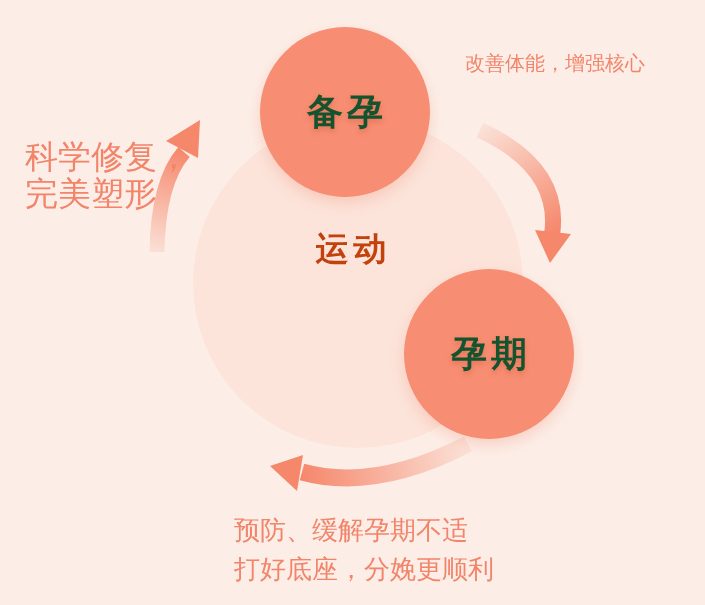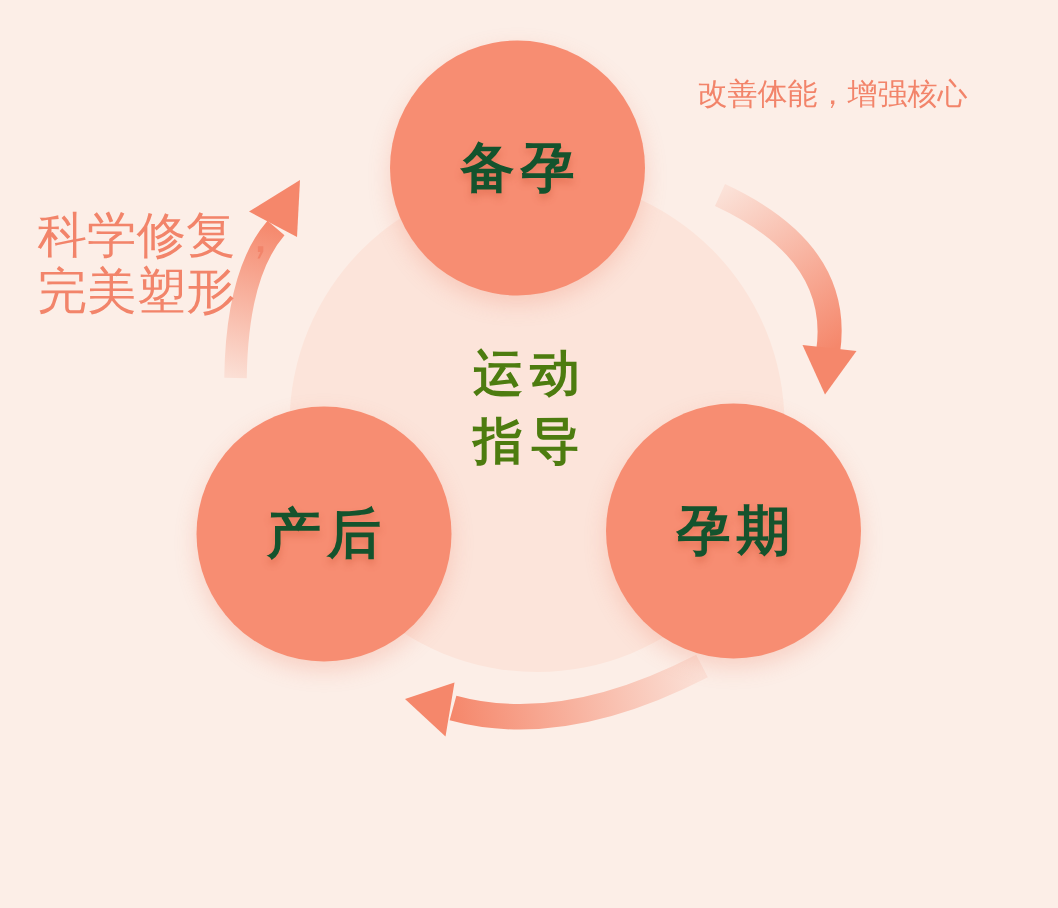--- a/index.html
+++ b/index.html
@@ -40,21 +40,21 @@
     font-weight:bold;
     letter-spacing:4px;
     text-indent:4px;
     text-shadow:0 3px 5px rgba(210,90,60,0.45);
   }
   .center-title{
     position:absolute;
     left:281px;top:226px;
     width:140px;
     text-align:center;
-    color:#4d7c0f;
+    color:#c2410c;
     font-size:33px;
     font-weight:bold;
     line-height:45px;
     letter-spacing:5px;
     text-indent:5px;
   }
   .annotation{
     position:absolute;
     color:#F2846A;
     font-size:20px;
@@ -100,36 +100,36 @@
     <g>
       <path d="M 468 444 Q 375 492 302 472" fill="none" stroke="url(#gradBottom)" stroke-width="17"></path>
       <path d="M 270 466 L 297 491 L 303 455 Z" fill="#F5876B"></path>
     </g>
   </svg>
 
   <div class="node node-beiyun">
     <span class="node-label">备孕</span>
   </div>
 
-  <div class="node node-chanhou">
-    <span class="node-label">产后</span>
-  </div>
 
   <div class="node node-yunqi">
     <span class="node-label">孕期</span>
   </div>
 
   <div class="center-title">
     <div class="line">运动</div>
-    <div class="line">指导</div>
   </div>
 
   <div class="annotation ann-top-right">
     <div class="line">改善体能，增强核心</div>
   </div>
 
   <div class="annotation ann-left">
     <div class="line">科学修复，</div>
     <div class="line">完美塑形</div>
   </div>
 
+  <div class="annotation ann-bottom">
+    <div class="line">预防、缓解孕期不适</div>
+    <div class="line">打好底座，分娩更顺利</div>
+  </div>
 
 </div>
 
 </body></html>

